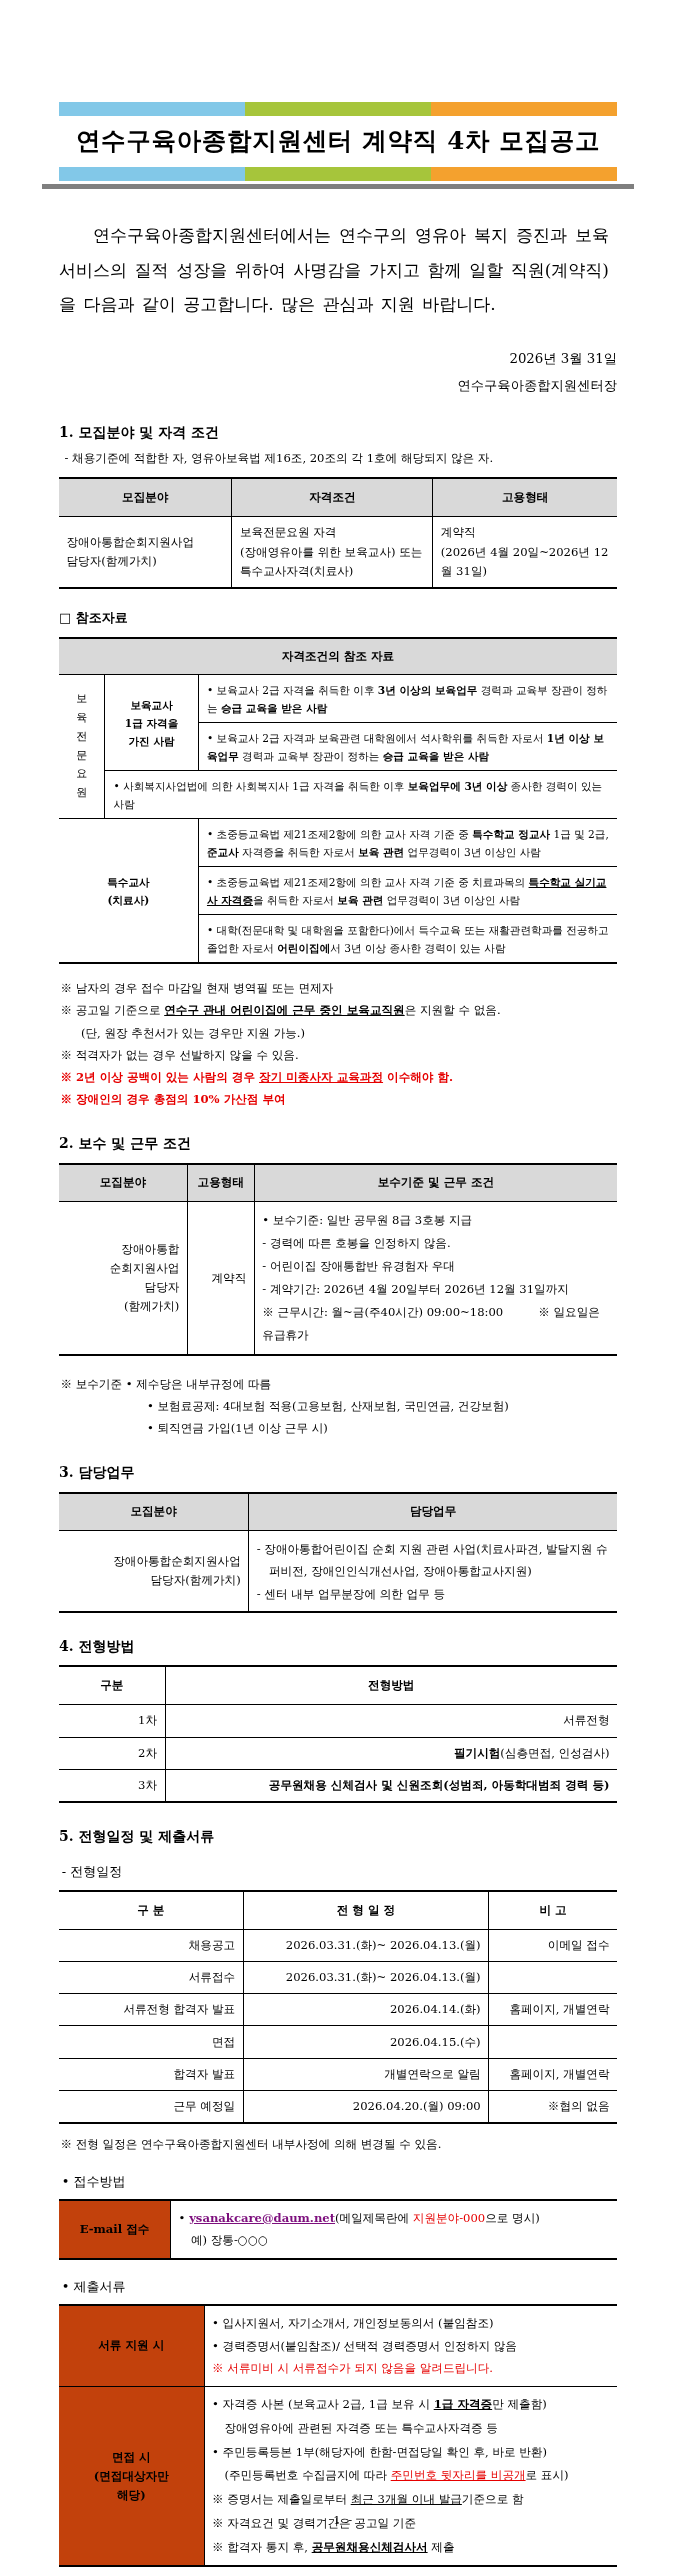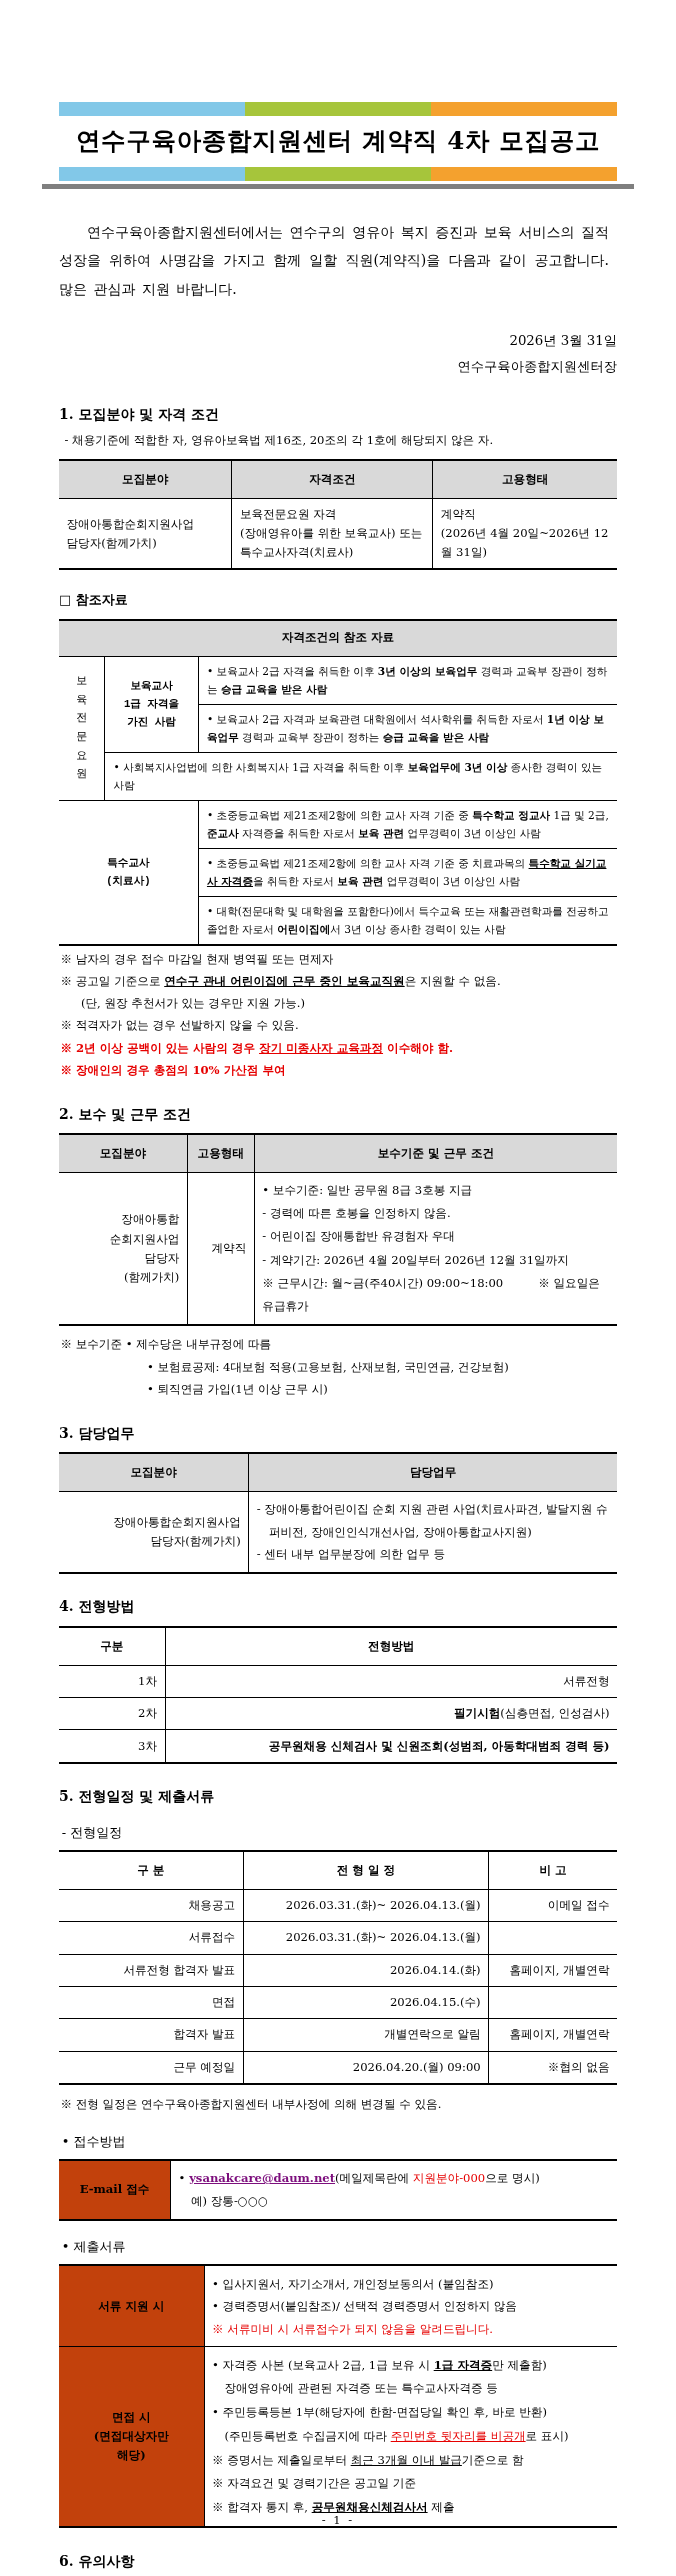--- a/index.html
+++ b/index.html
@@ -7,21 +7,21 @@
         font-family:"DejaVu Serif","Liberation Serif",serif;color:#000;}
   .content{padding:102px 59px 0 59px;}
 
   
   .bar{display:flex;height:14.3px;}
   .seg{flex:1;}
   .doc-title{margin:0;padding:8.2px 0 9.5px;font-size:24.5px;font-weight:700;text-align:center;letter-spacing:0.7px;}
   .graybar{height:4.8px;margin:2.7px -17px 0 -17px;}
 
   
-  .intro{margin:29px 8px 0 0;font-size:14px;line-height:2.05;text-align:justify;text-indent:2em;word-spacing:2px;}
+  .intro{margin:29px 8px 0 0;font-size:17px;line-height:2.05;text-align:justify;text-indent:2em;word-spacing:2px;}
   .rt{text-align:right;font-size:13.3px;line-height:2.0;}
   .rt.date{margin-top:24px;}
 
   h2.sec{font-size:14px;font-weight:700;margin:24.5px 0 9.5px 0;}
   .subnote{font-size:11.6px;margin:0 0 11px 5.5px;}
   .reflabel{font-size:13px;font-weight:700;margin:20.4px 0 8.2px 0;}
   .subhead{font-size:13px;margin:17.7px 0 8.2px 2.7px;}
 
   
   .t{width:100%;border-collapse:collapse;border-top:2px solid #000;border-bottom:2px solid #000;
@@ -30,21 +30,21 @@
   .t th{background:#d9d9d9;font-weight:700;text-align:center;padding:8.9px 4.1px;}
   .t th.plainth{background:#fff;}
   .pre{white-space:pre-line;}
   .center{text-align:right;}
   .lab{background:#c2410c;font-weight:700;text-align:center;}
 
   .ref-t{font-size:10.6px;margin-top:10px;}
   .ref-t td{padding:5.5px 8.2px;line-height:1.7;}
   .ref-t .hd{background:#d9d9d9;text-align:center;font-weight:700;font-size:11.6px;padding:7.5px;}
   .vcell{width:29px;text-align:center;line-height:1.85;padding:4.1px 1.4px;font-size:11px;}
-  .subc{width:76px;text-align:center;font-weight:700;font-family:Liberation Mono, monospace;}
+  .subc{width:76px;text-align:center;font-weight:700;}
 
   .note{font-size:11.6px;line-height:1.92;margin-left:1.4px;}
   .note.ind{margin-left:22px;}
   .red{color:#e60000;font-weight:700;}
   .b{font-weight:700;}
   .u{text-decoration:underline;}
   .r{color:#e60000;}
   .em{color:#7d0f7d;font-weight:700;text-decoration:underline;}
 
   .paycell div{line-height:2.0;}
@@ -141,21 +141,21 @@
       </tr>
       <tr>
         <td>• 초중등교육법 제21조제2항에 의한 교사 자격 기준 중 치료과목의 <span class="b u">특수학교 실기교사 자격증</span>을 취득한 자로서 <span class="b">보육 관련</span> 업무경력이 3년 이상인 사람</td>
       </tr>
       <tr>
         <td>• 대학(전문대학 및 대학원을 포함한다)에서 특수교육 또는 재활관련학과를 전공하고 졸업한 자로서 <span class="b">어린이집에</span>서 3년 이상 종사한 경력이 있는 사람</td>
       </tr>
     </tbody>
       </table>
 
-    <div style="margin-top:2px;">
+    <div style="margin-top:13px;">
       <div class="note">※ 남자의 경우 접수 마감일 현재 병역필 또는 면제자</div>
       <div class="note">※ 공고일 기준으로 <span class="b u">연수구 관내 어린이집에 근무 중인 보육교직원</span>은 지원할 수 없음.</div>
       <div class="note ind">(단, 원장 추천서가 있는 경우만 지원 가능.)</div>
       <div class="note">※ 적격자가 없는 경우 선발하지 않을 수 있음.</div>
       <div class="note red">※ 2년 이상 공백이 있는 사람의 경우 <span class="u">장기 미종사자 교육과정</span> 이수해야 함.</div>
       <div class="note red">※ 장애인의 경우 총점의 10% 가산점 부여</div>
     </div>
 
     <h2 class="sec">2. 보수 및 근무 조건</h2>
     <table class="t">
@@ -179,21 +179,21 @@
         <td class="paycell">
           <div>•  보수기준: 일반 공무원 8급 3호봉 지급</div>
           <div>- 경력에 따른 호봉을 인정하지 않음.</div>
           <div>- 어린이집 장애통합반 유경험자 우대</div>
           <div>- 계약기간: 2026년 4월 20일부터 2026년 12월 31일까지</div>
           <div><span>※ 근무시간: 월~금(주40시간) 09:00~18:00</span><span class="gap"></span><span>※ 일요일은 유급휴가</span></div>
         </td>
       </tr>
     </tbody>
       </table>
-    <div style="margin-top:7px;">
+    <div style="margin-top:17px;">
       <div class="note">※ 보수기준 • 제수당은 내부규정에 따름</div>
       <div class="note ind2">• 보험료공제: 4대보험 적용(고용보험, 산재보험, 국민연금, 건강보험)</div>
       <div class="note ind2">• 퇴직연금 가입(1년 이상 근무 시)</div>
     </div>
 
     <h2 class="sec">3. 담당업무</h2>
     <table class="t">
       <colgroup>
           <col style="width:34%">
           <col style="width:66%">

